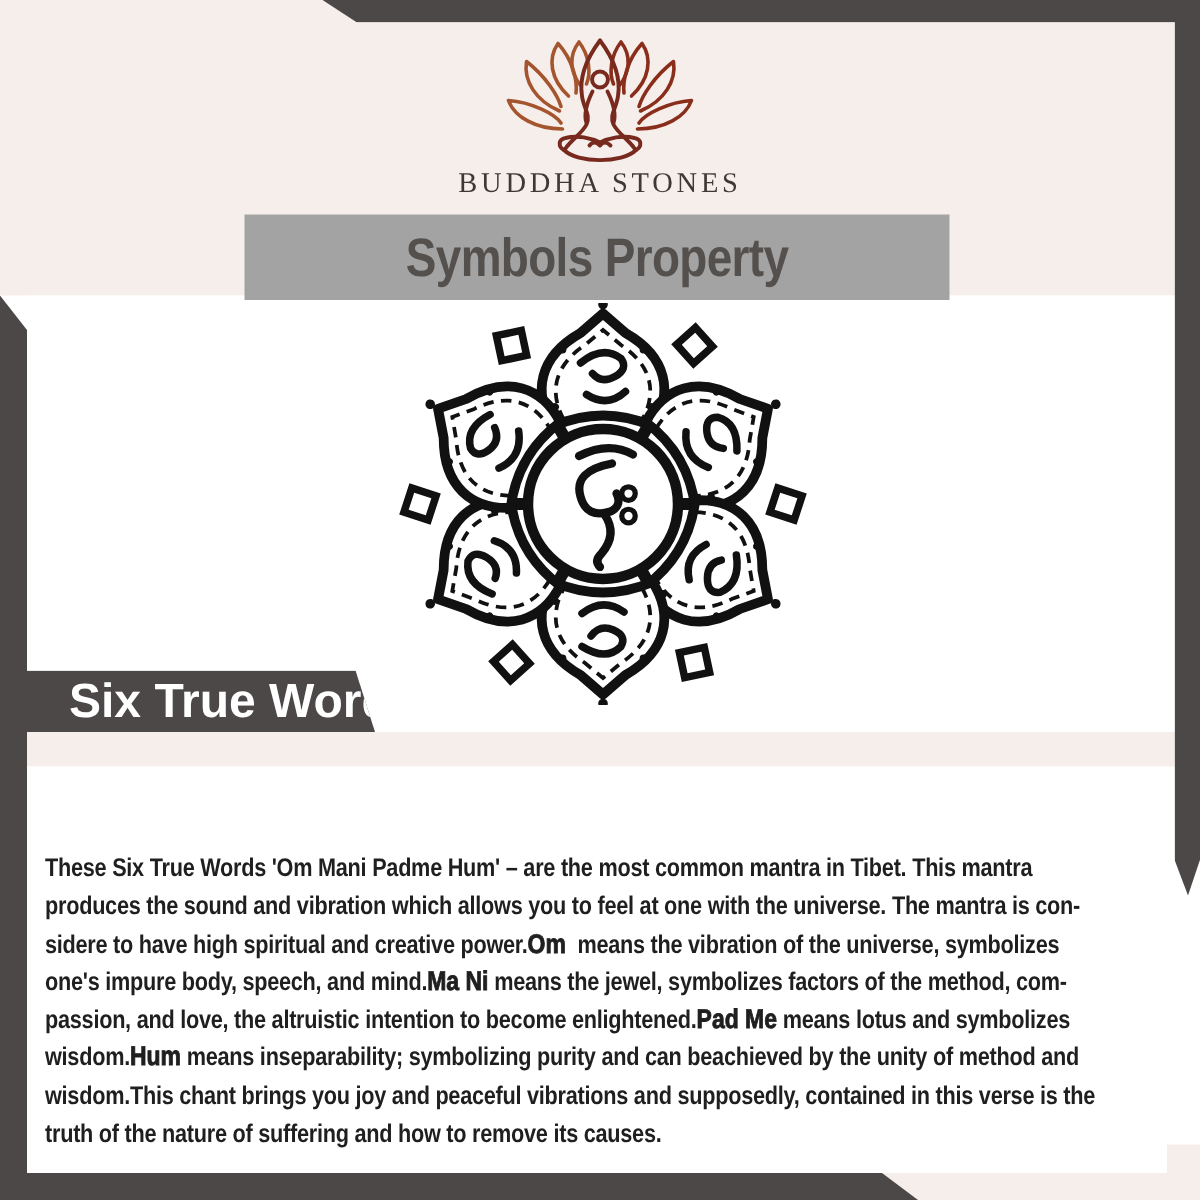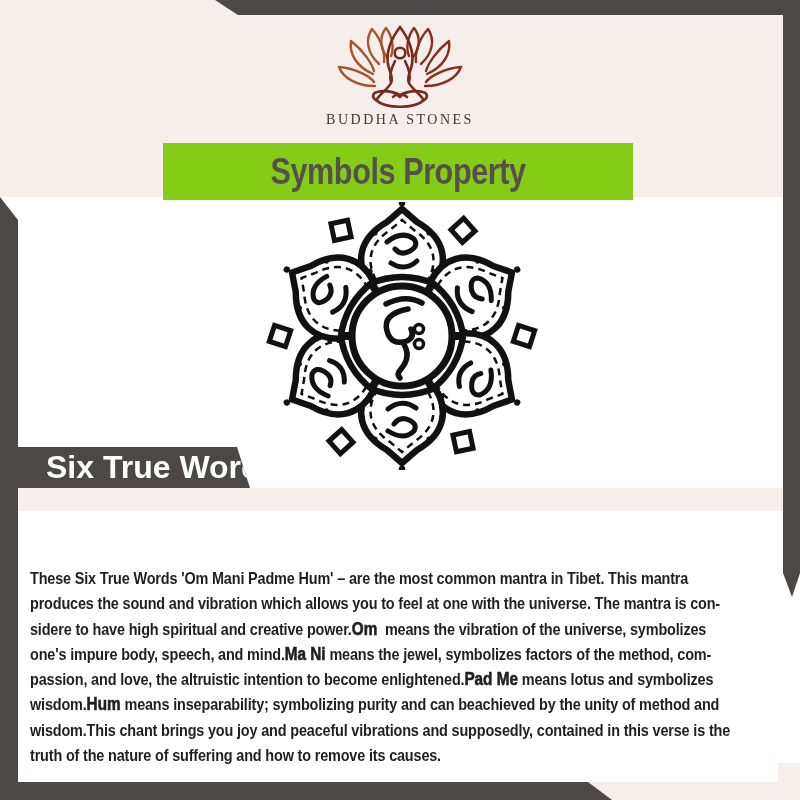--- a/index.html
+++ b/index.html
@@ -22,24 +22,24 @@
              clip-path:polygon(0 0,100% 0,100% 96%,53% 100%,0 96%);}
   .frame-left{left:0;top:197px;width:18px;height:603px;
              clip-path:polygon(0 0,100% 23px,100% 100%,0 100%);}
   .frame-bottom{left:0;top:782px;width:612px;height:18px;
              clip-path:polygon(0 0,588px 0,100% 100%,0 100%);}
 
   
   .logo{left:312px;top:24px;width:176px;height:88px;}
   .brand{left:0;top:112px;width:800px;text-align:center;
          font-family:"Liberation Serif","DejaVu Serif",serif;
-         font-size:14px;letter-spacing:2.5px;color:#3f3934;font-weight:400;}
-
-  
-  .heading-box{left:163px;top:143px;width:470px;height:57px;background:#84cc16;
+         font-size:19px;letter-spacing:2.5px;color:#3f3934;font-weight:400;}
+
+  
+  .heading-box{left:163px;top:143px;width:470px;height:57px;background:#a3a3a3;
                text-align:center;}
   .heading-box .ht{display:inline-block;line-height:57px;font-size:36px;font-weight:bold;
                color:#54504e;transform:scaleX(.85);transform-origin:center;
                letter-spacing:-.5px;white-space:pre;}
 
   
   .mandala{left:248px;top:202px;width:308px;height:268px;}
 
   
   .banner{left:16px;top:447px;width:234px;height:41px;background:#4b4847;

